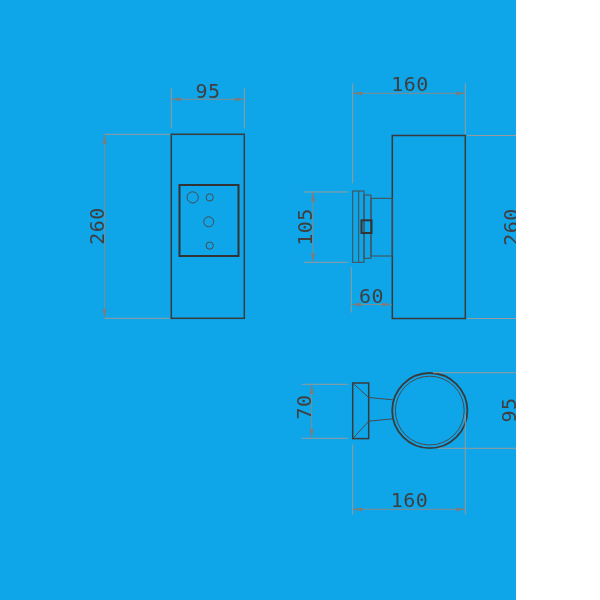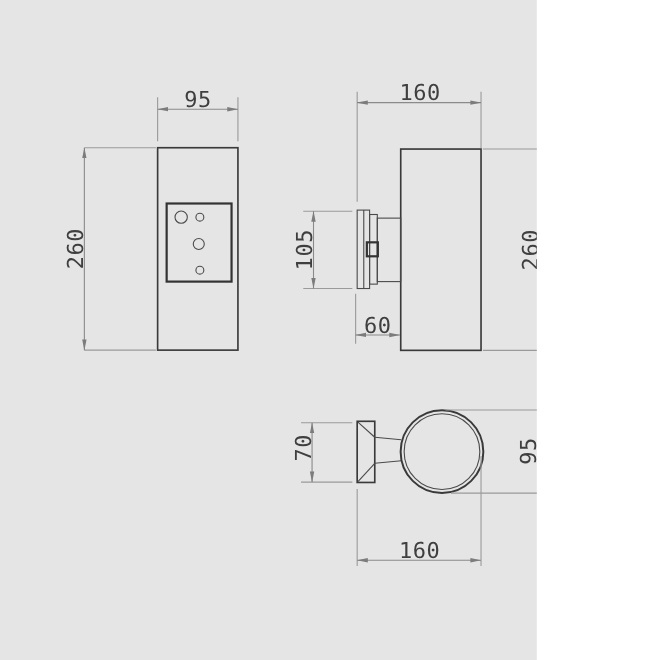--- a/index.html
+++ b/index.html
@@ -1,17 +1,17 @@
 <!DOCTYPE html>
 <html><head>
 <meta charset="utf-8">
 <style>
   html,body{margin:0;padding:0;background:#ffffff;}
-  .stage{position:relative;width:488px;height:600px;background:#e5e5e5;overflow:hidden;
-         font-family:"DejaVu Sans Mono","Liberation Mono",monospace;}
+  .stage{position:relative;width:488px;height:600px;background:#0ea5e9;overflow:hidden;
+         font-family:"DejaVu Sans Mono","Liberation Mono",monospace;padding-left:28px;}
   svg{display:block;}
   .obj{stroke:#3a3a3a;stroke-width:1.5;fill:none;stroke-linecap:square;}
   .obj-thin{stroke:#4a4a4a;stroke-width:1;fill:none;}
   .obj-bold{stroke:#333333;stroke-width:2;fill:none;}
   .dim{stroke:#8a8a8a;stroke-width:1;fill:none;}
   .ext{stroke:#9a9a9a;stroke-width:1;fill:none;}
   .dtext{font-family:"DejaVu Sans Mono","Liberation Mono",monospace;
          font-size:20px;fill:#3f3f3f;text-anchor:middle;letter-spacing:0.5px;}
 </style>
 </head>

